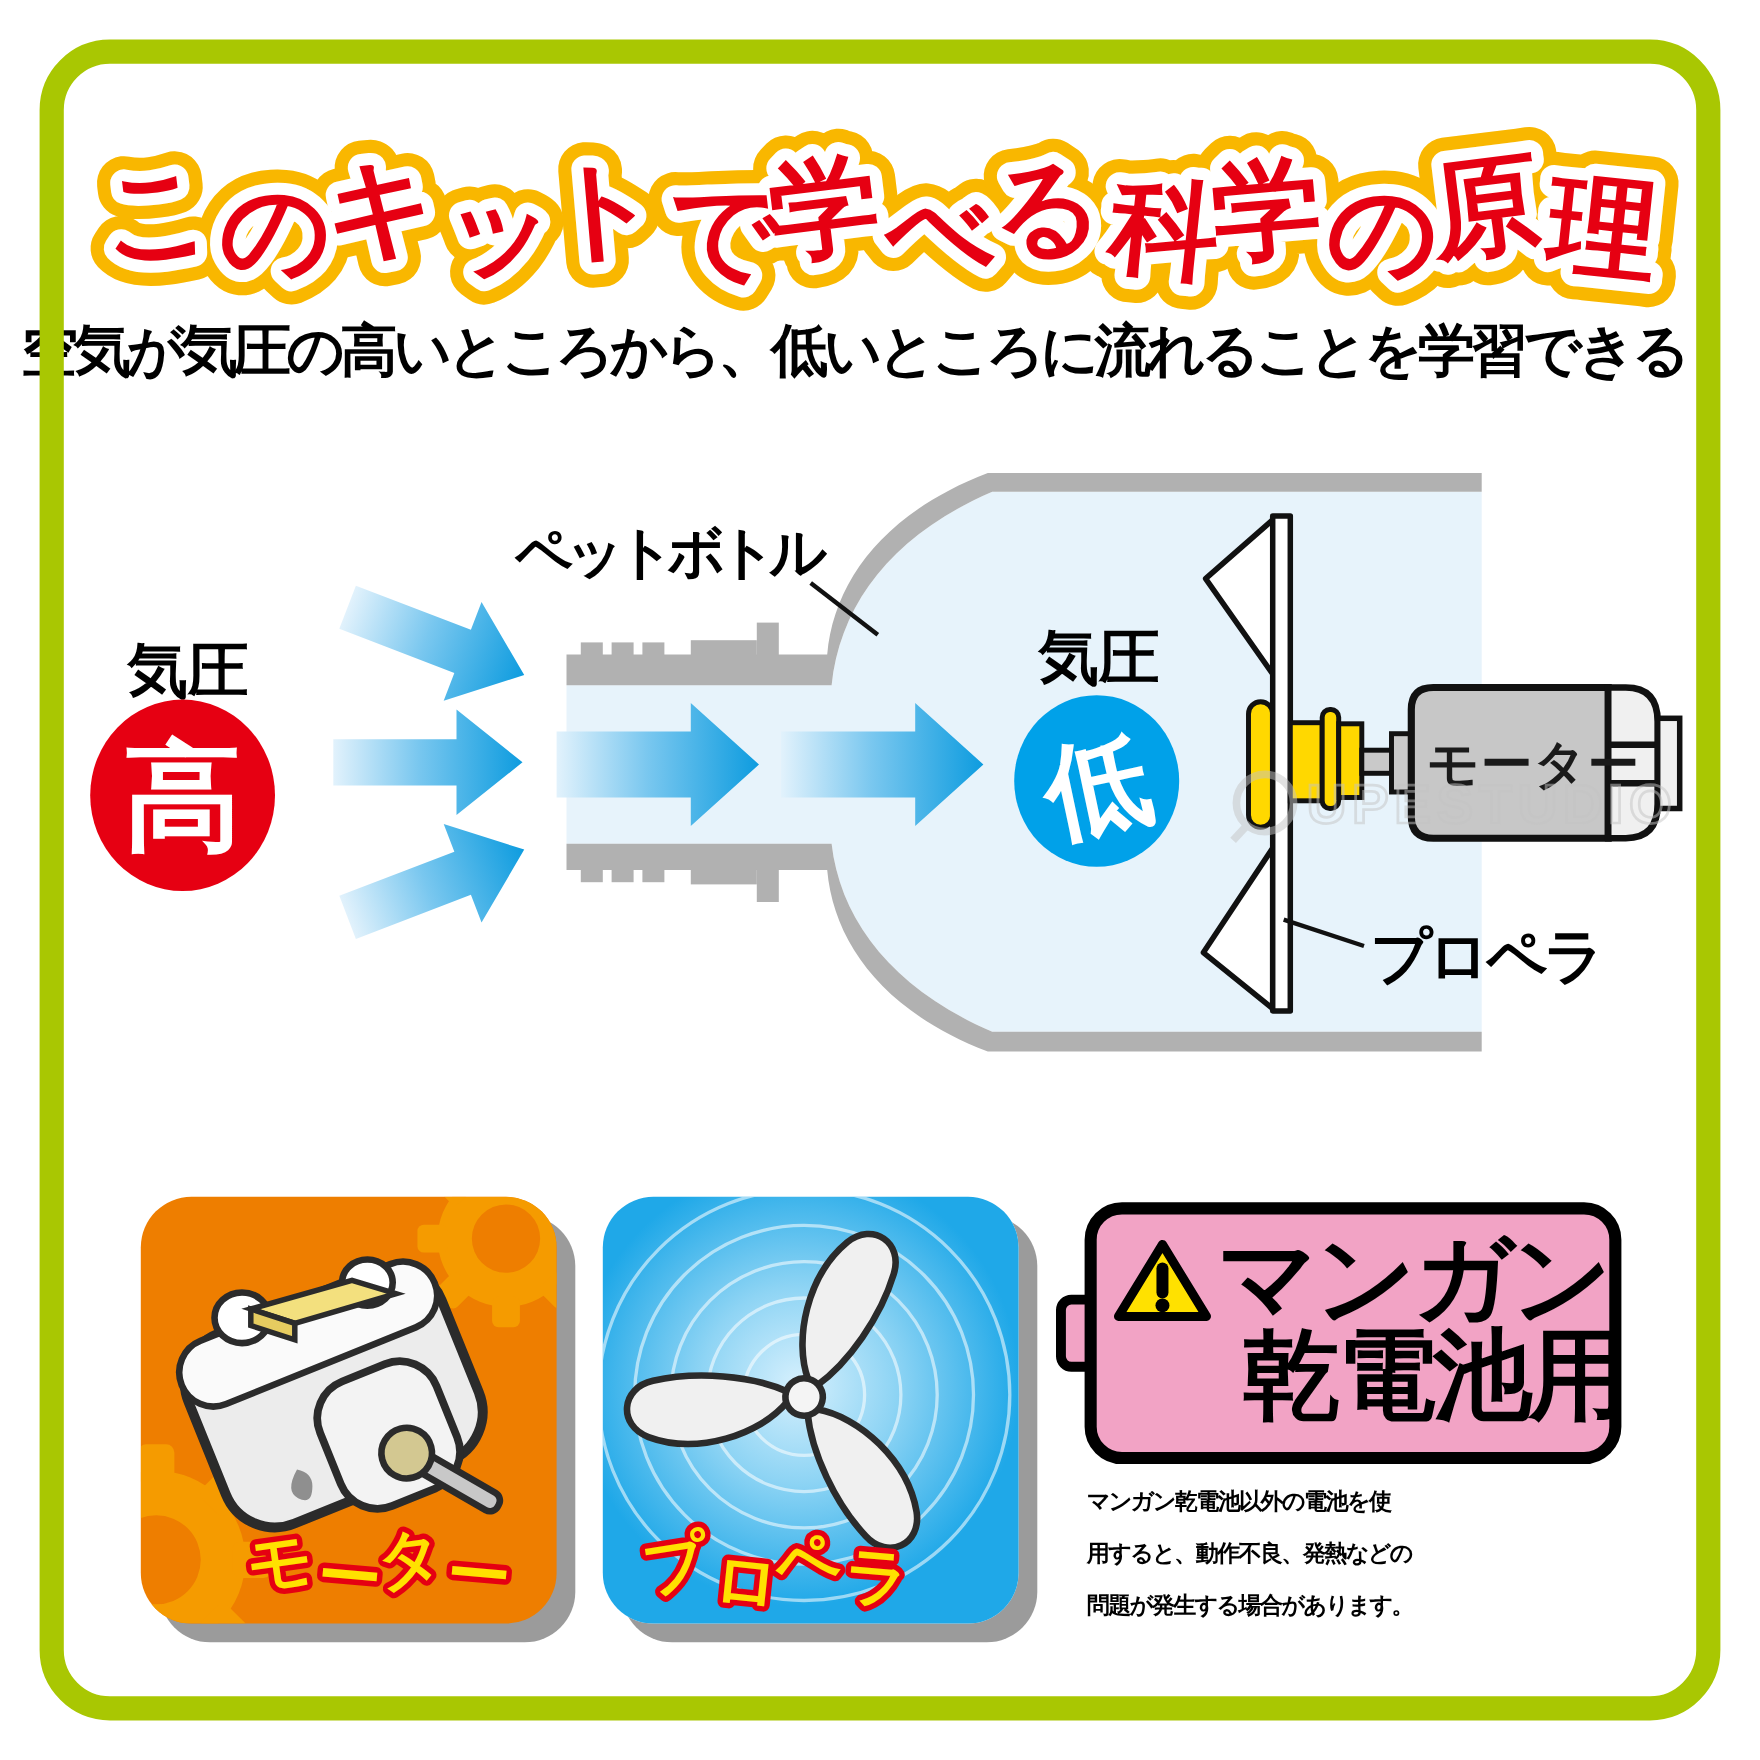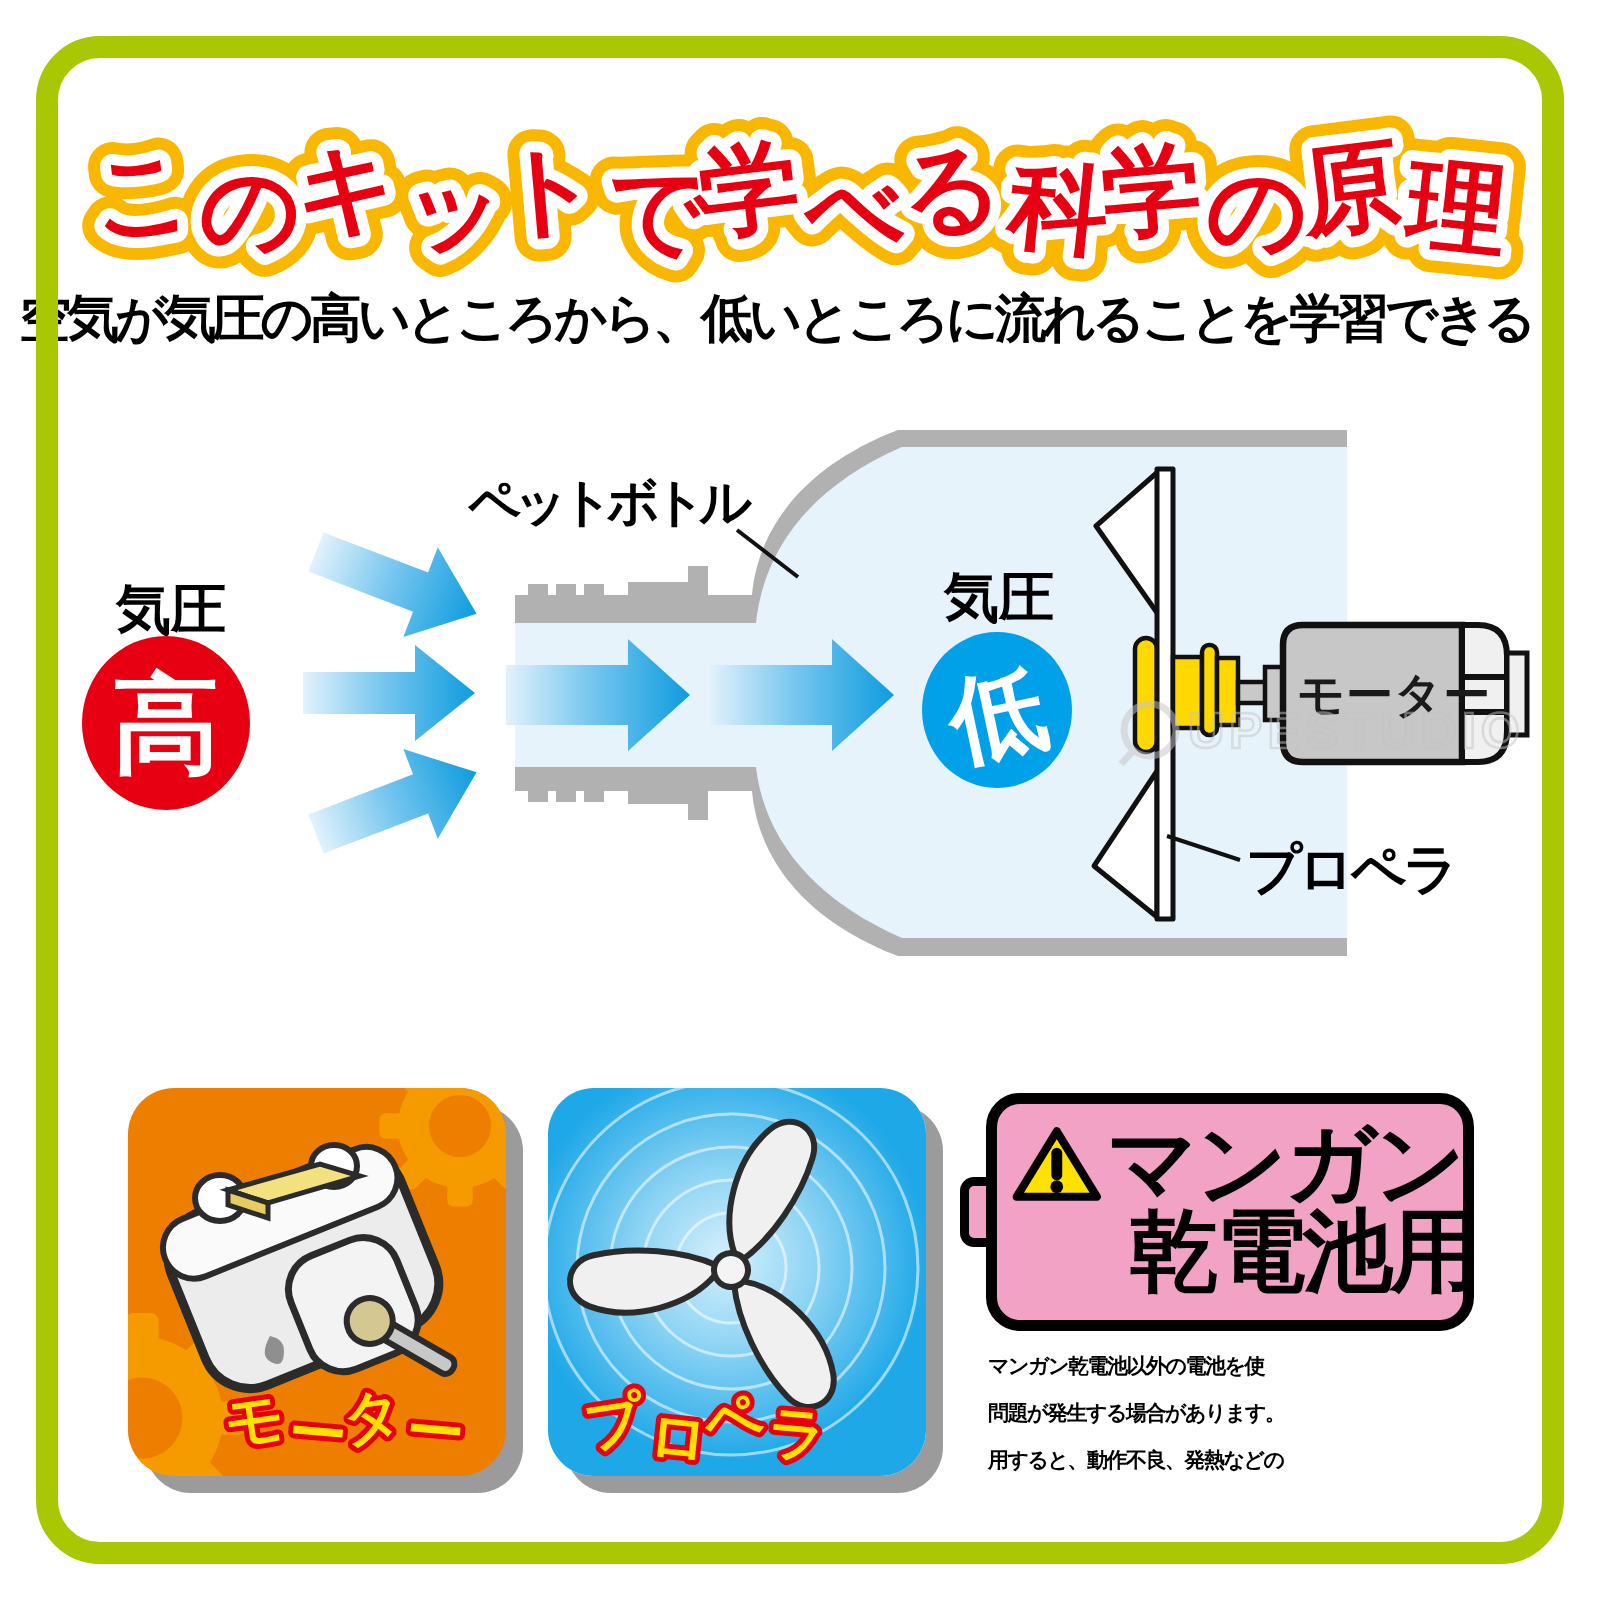--- a/index.html
+++ b/index.html
@@ -214,17 +214,17 @@
         <circle cx="50" cy="69" r="7" fill="#000"></circle>
       </svg>
       <span class="warn-heading">マンガン</span>
     </div>
     <div class="warn-row2">
       <span class="warn-heading">乾電池用</span>
     </div>
   </div>
   <div class="warn-note">
     <div>マンガン乾電池以外の電池を使</div>
+    <div>用すると、動作不良、発熱などの</div>
     <div>問題が発生する場合があります。</div>
-    <div>用すると、動作不良、発熱などの</div>
   </div>
 
 </div>
 
 </body></html>

